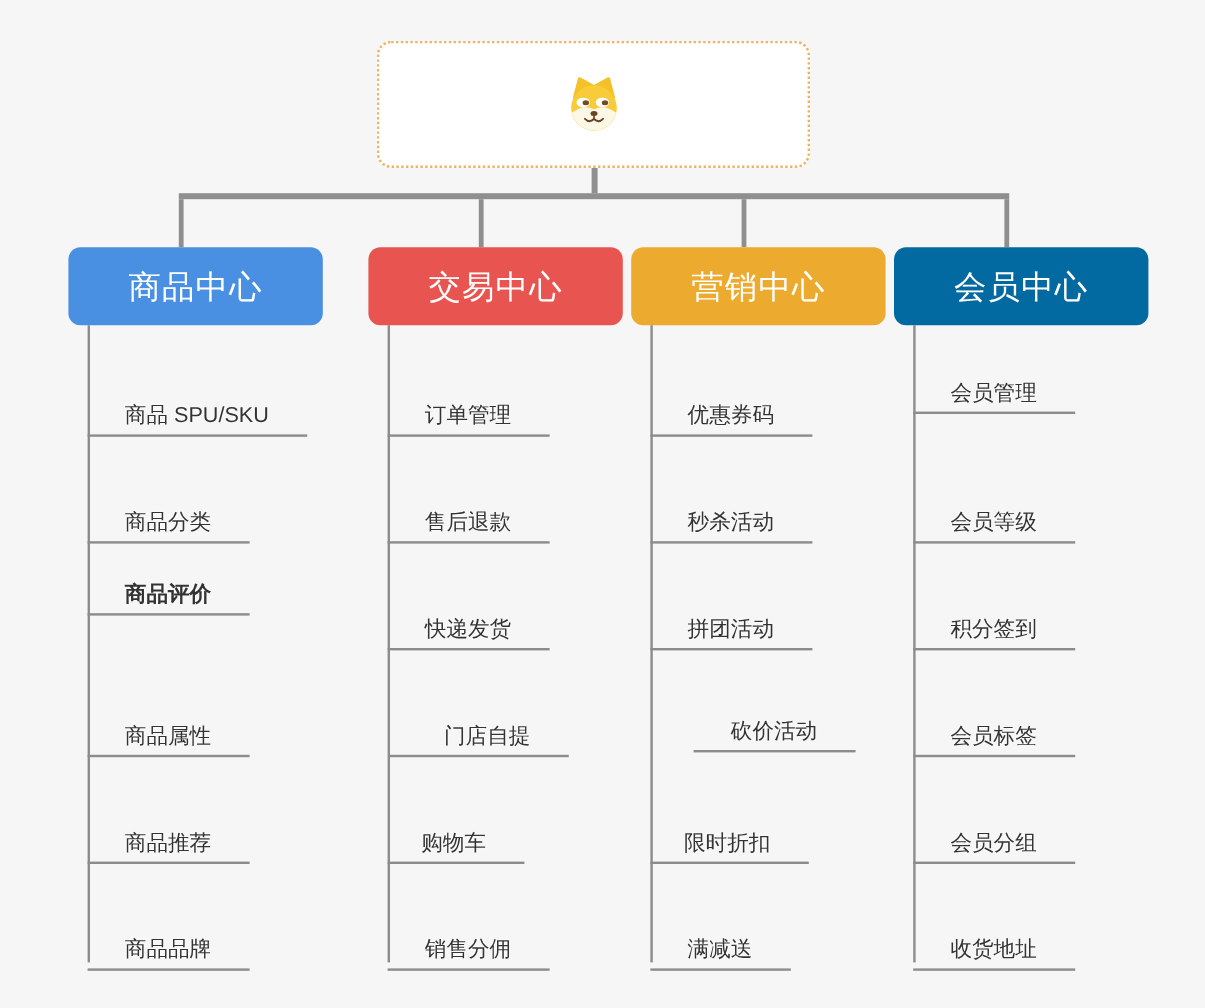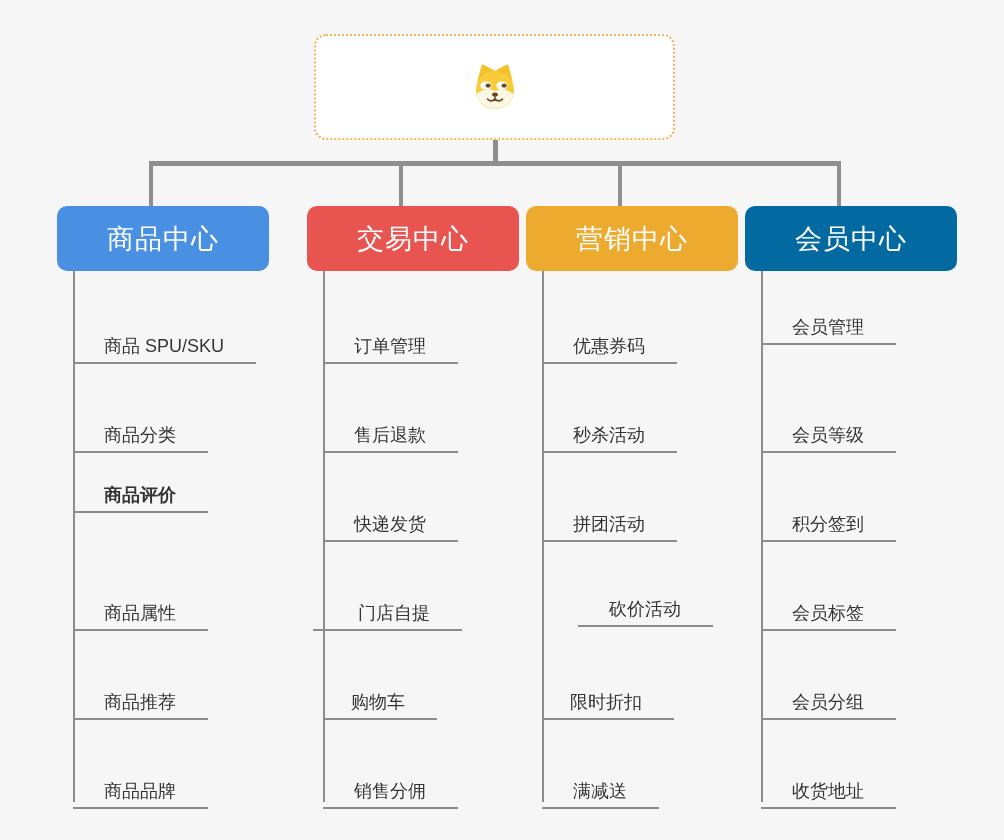--- a/index.html
+++ b/index.html
@@ -109,21 +109,21 @@
       <div class="leaf-item" style="left: 73px; top: 466px; font-weight: bold;">商品评价</div>
       <div class="leaf-item" style="left: 73px; top: 584px;">商品属性</div>
       <div class="leaf-item" style="left: 73px; top: 673px;">商品推荐</div>
       <div class="leaf-item" style="left: 73px; top: 762px;">商品品牌</div>
       <div class="connector" style="left: 399px; top: 166px; width: 4px; height: 40px; background: rgb(143, 143, 143);"></div>
       <div class="branch-header" style="left: 307px; background: rgb(232, 84, 79);">交易中心</div>
       <div class="branch-vline" style="left: 323px; top: 271px; height: 531px;"></div>
       <div class="leaf-item" style="left: 323px; top: 317px;">订单管理</div>
       <div class="leaf-item" style="left: 323px; top: 406px;">售后退款</div>
       <div class="leaf-item" style="left: 323px; top: 495px;">快递发货</div>
-      <div class="leaf-item" style="left: 313px; top: 584px; padding-left: 45px;">门店自提</div>
+      <div class="leaf-item" style="left: 325px; top: 584px; padding-left: 45px;">门店自提</div>
       <div class="leaf-item" style="left: 323px; top: 673px; padding-left: 28px;">购物车</div>
       <div class="leaf-item" style="left: 323px; top: 762px;">销售分佣</div>
       <div class="connector" style="left: 618px; top: 166px; width: 4px; height: 40px; background: rgb(143, 143, 143);"></div>
       <div class="branch-header" style="left: 526px; background: rgb(236, 170, 47);">营销中心</div>
       <div class="branch-vline" style="left: 542px; top: 271px; height: 531px;"></div>
       <div class="leaf-item" style="left: 542px; top: 317px;">优惠券码</div>
       <div class="leaf-item" style="left: 542px; top: 406px;">秒杀活动</div>
       <div class="leaf-item" style="left: 542px; top: 495px;">拼团活动</div>
       <div class="leaf-item" style="left: 542px; top: 580px; margin-left: 36px;">砍价活动</div>
       <div class="leaf-item" style="left: 542px; top: 673px; padding-left: 28px;">限时折扣</div>

